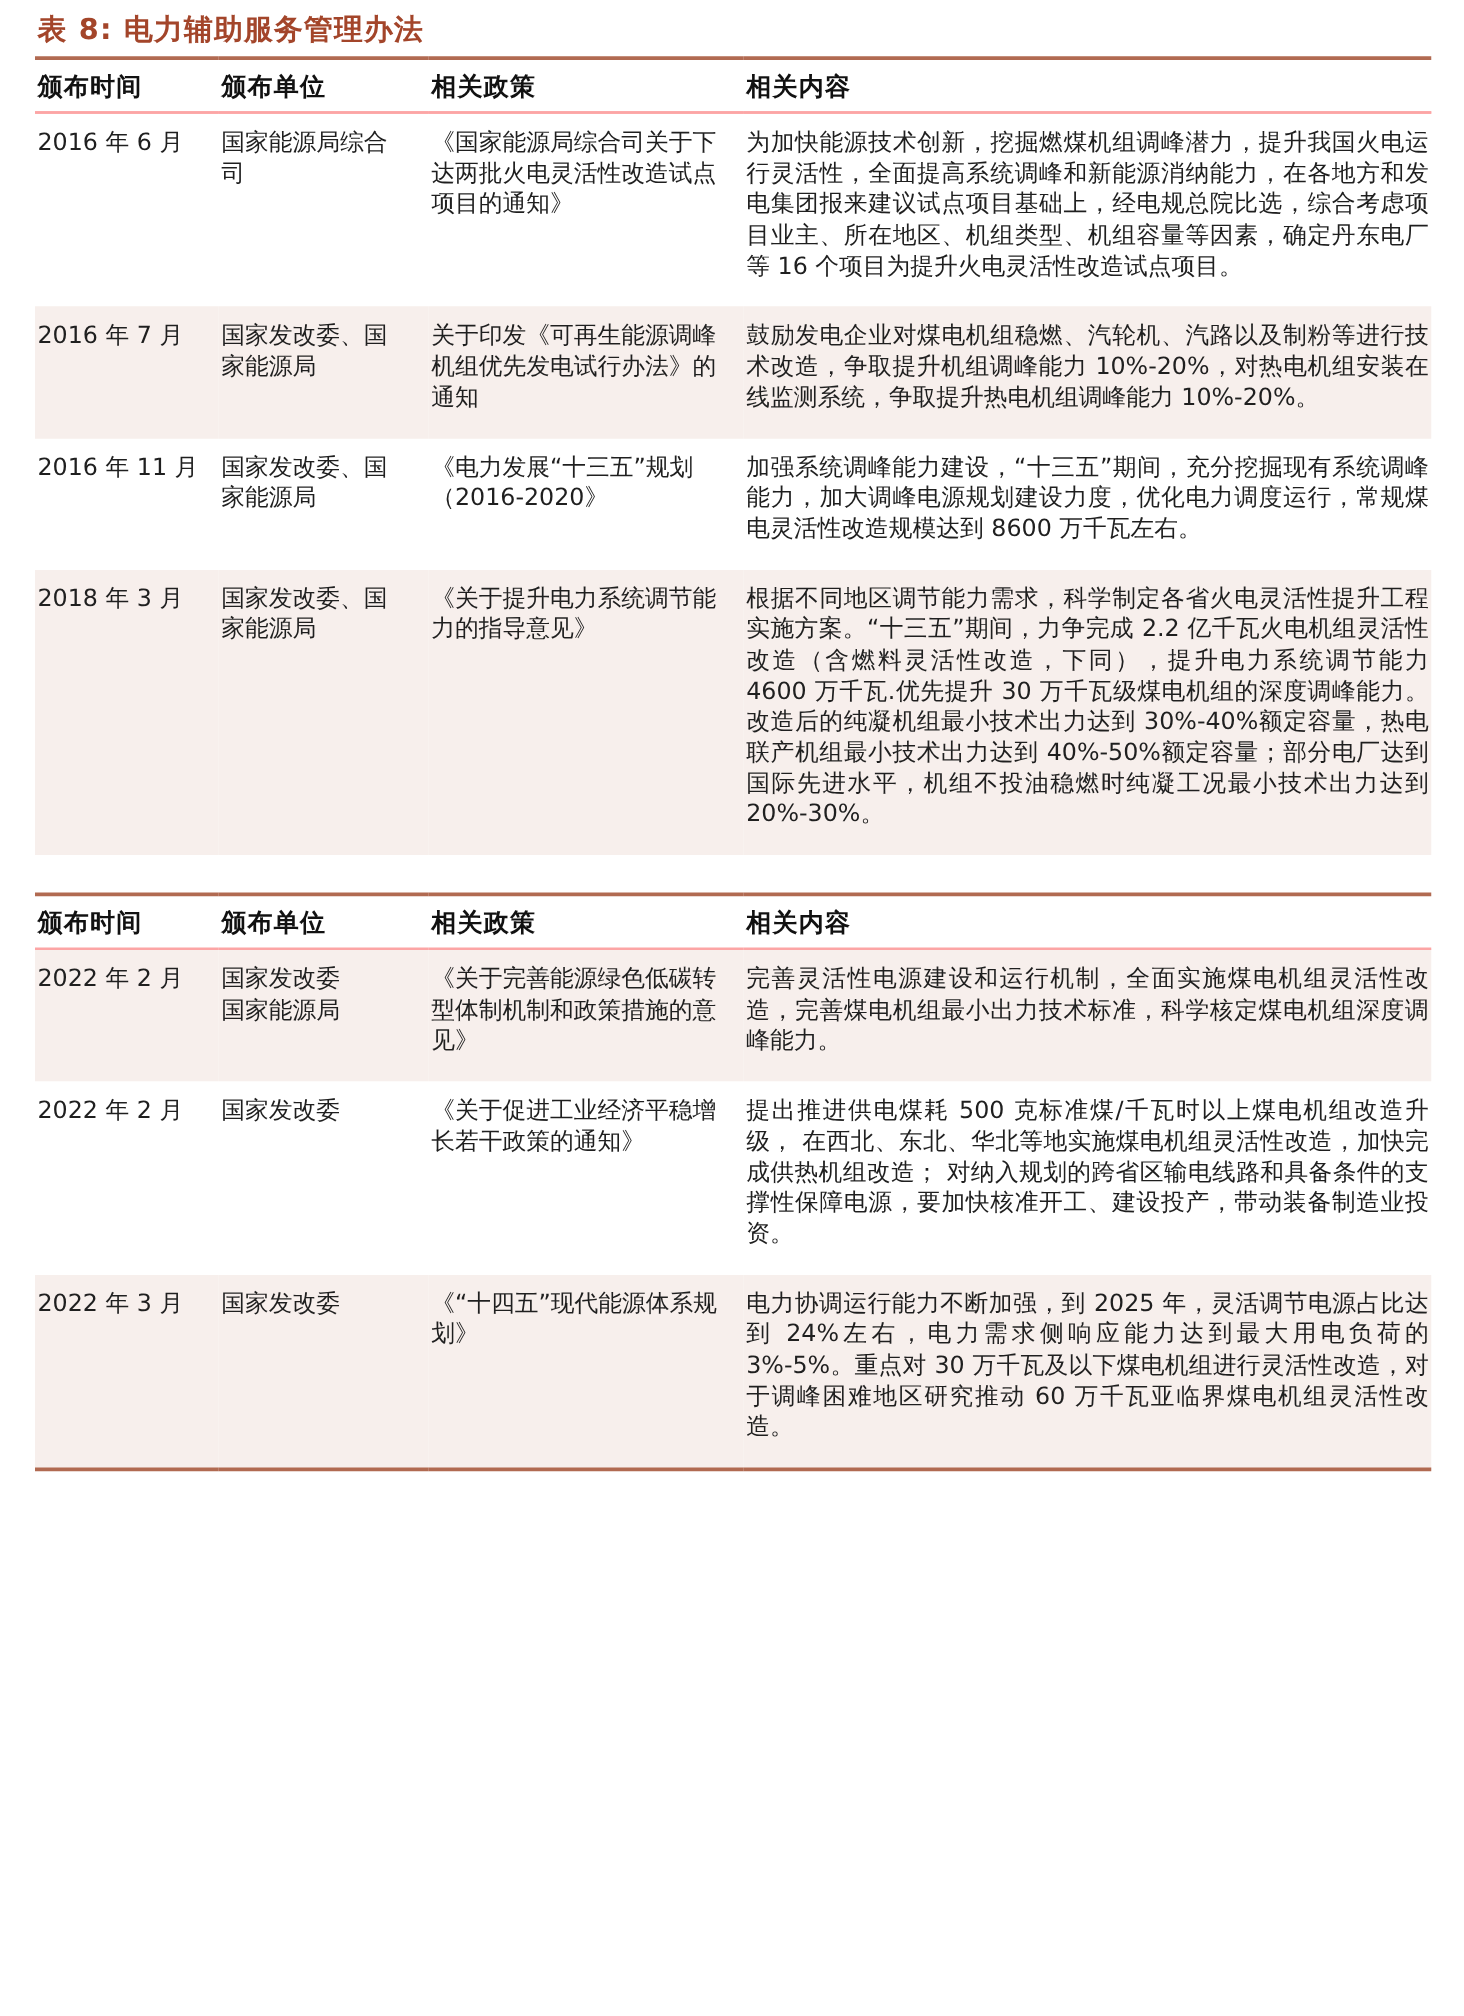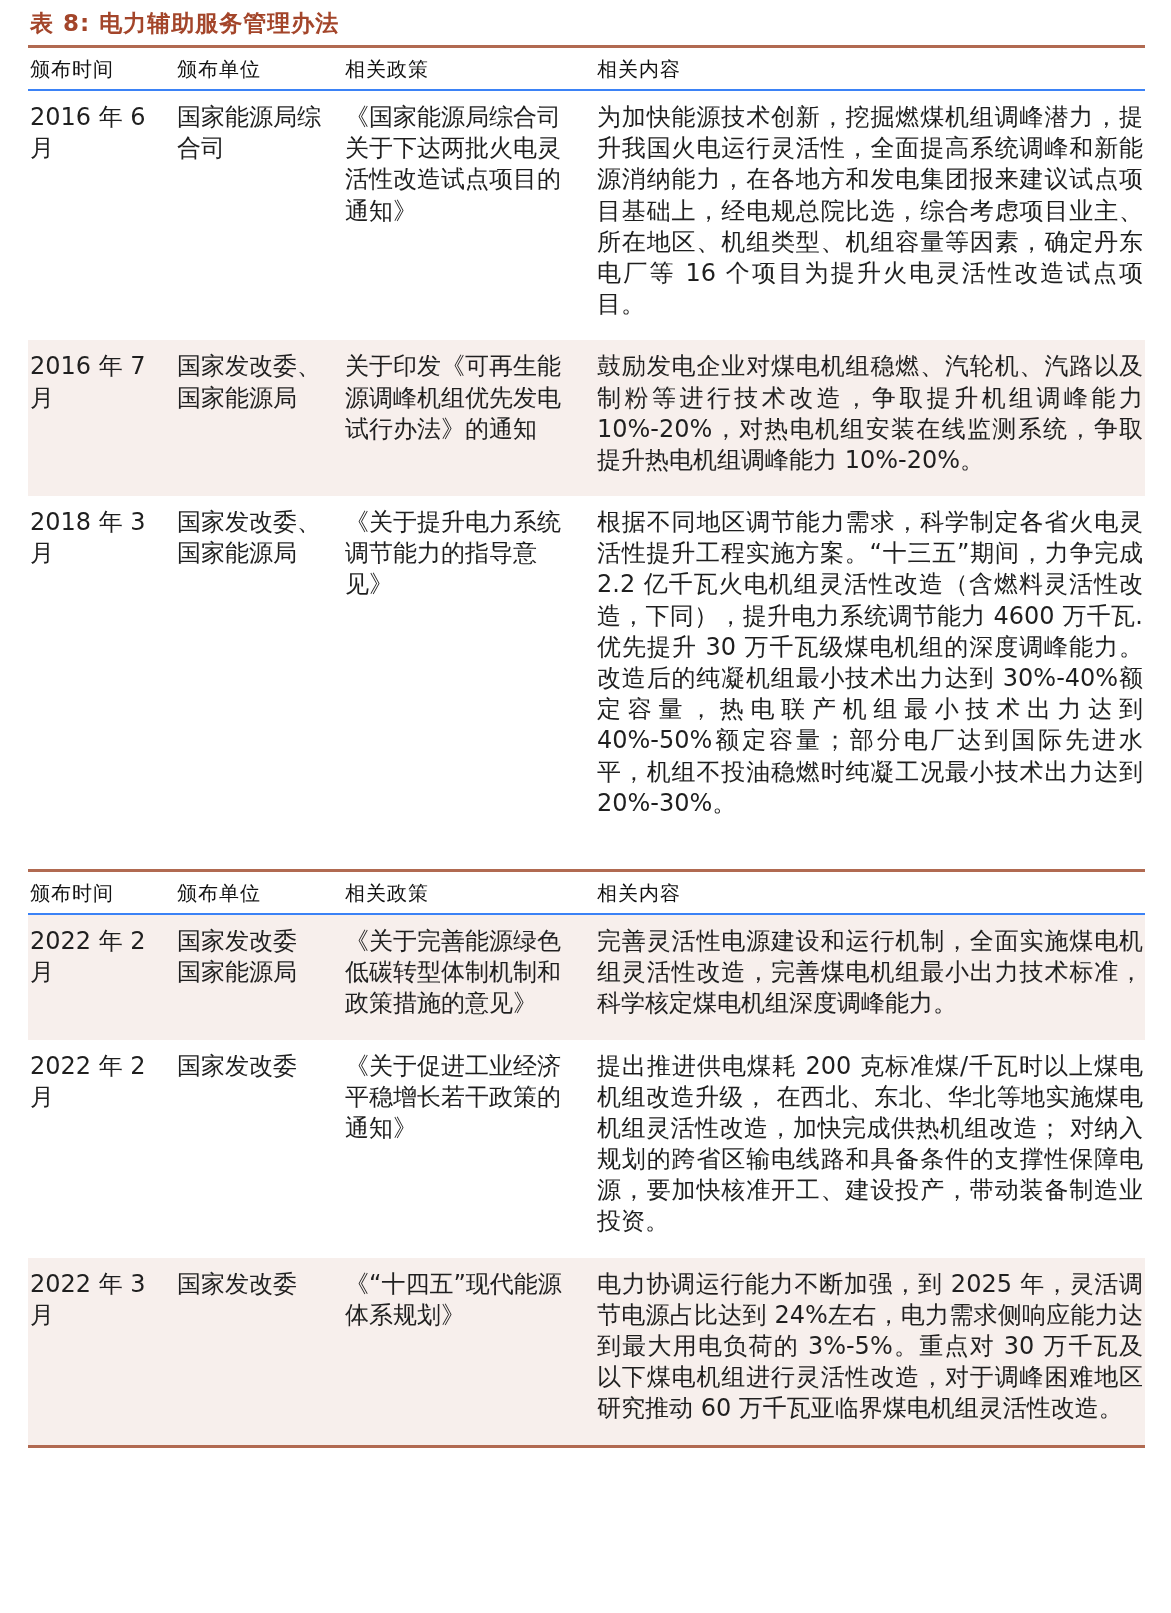--- a/index.html
+++ b/index.html
@@ -31,30 +31,30 @@
     border-bottom: 3px solid #b16a51;
   }
   col.c-time   { width: 147px; }
   col.c-unit   { width: 168px; }
   col.c-policy { width: 252px; }
   col.c-content{ width: auto; }
 
   th {
     text-align: left;
     font-size: 20px;
-    font-weight: normal;
+    font-weight: bold;
     color: #111111;
     padding: 8px 14px 6px 2px;
-    border-bottom: 2px solid #3b82f6;
+    border-bottom: 2px solid #fca5a5;
     vertical-align: bottom;
     letter-spacing: 1px;
   }
   td {
     vertical-align: top;
-    font-size: 24px;
+    font-size: 19px;
     line-height: 1.3;
     padding: 11px 16px 20px 2px;
     white-space: pre-line;
   }
   td.content { text-align: justify; padding-right: 2px; }
 
   .t1 tbody tr:nth-child(even),
   .t2 tbody tr:nth-child(odd) { background: #f7efec; }
 </style>
 </head>
@@ -86,20 +86,26 @@
         <td class="policy-name">《国家能源局综合司关于下达两批火电灵活性改造试点项目的通知》</td>
         <td class="content">为加快能源技术创新，挖掘燃煤机组调峰潜力，提升我国火电运行灵活性，全面提高系统调峰和新能源消纳能力，在各地方和发电集团报来建议试点项目基础上，经电规总院比选，综合考虑项目业主、所在地区、机组类型、机组容量等因素，确定丹东电厂等 16 个项目为提升火电灵活性改造试点项目。</td>
       </tr>
       <tr>
         <td class="time">2016 年 7 月</td>
         <td class="unit">国家发改委、国家能源局</td>
         <td class="policy-name">关于印发《可再生能源调峰机组优先发电试行办法》的通知</td>
         <td class="content">鼓励发电企业对煤电机组稳燃、汽轮机、汽路以及制粉等进行技术改造，争取提升机组调峰能力 10%-20%，对热电机组安装在线监测系统，争取提升热电机组调峰能力 10%-20%。</td>
       </tr>
       <tr>
+        <td class="time">2016 年 11 月</td>
+        <td class="unit">国家发改委、国家能源局</td>
+        <td class="policy-name">《电力发展“十三五”规划（2016-2020》</td>
+        <td class="content">加强系统调峰能力建设，“十三五”期间，充分挖掘现有系统调峰能力，加大调峰电源规划建设力度，优化电力调度运行，常规煤电灵活性改造规模达到 8600 万千瓦左右。</td>
+      </tr>
+      <tr>
         <td class="time">2018 年 3 月</td>
         <td class="unit">国家发改委、国家能源局</td>
         <td class="policy-name">《关于提升电力系统调节能力的指导意见》</td>
         <td class="content">根据不同地区调节能力需求，科学制定各省火电灵活性提升工程实施方案。“十三五”期间，力争完成 2.2 亿千瓦火电机组灵活性改造（含燃料灵活性改造，下同），提升电力系统调节能力 4600 万千瓦.优先提升 30 万千瓦级煤电机组的深度调峰能力。改造后的纯凝机组最小技术出力达到 30%-40%额定容量，热电联产机组最小技术出力达到 40%-50%额定容量；部分电厂达到国际先进水平，机组不投油稳燃时纯凝工况最小技术出力达到 20%-30%。</td>
       </tr>
     </tbody>
   </table>
 
   <table class="policy t2">
     <colgroup>
@@ -121,21 +127,21 @@
         <td class="time">2022 年 2 月</td>
         <td class="unit">国家发改委
 国家能源局</td>
         <td class="policy-name">《关于完善能源绿色低碳转型体制机制和政策措施的意见》</td>
         <td class="content">完善灵活性电源建设和运行机制，全面实施煤电机组灵活性改造，完善煤电机组最小出力技术标准，科学核定煤电机组深度调峰能力。</td>
       </tr>
       <tr>
         <td class="time">2022 年 2 月</td>
         <td class="unit">国家发改委</td>
         <td class="policy-name">《关于促进工业经济平稳增长若干政策的通知》</td>
-        <td class="content">提出推进供电煤耗 200 克标准煤/千瓦时以上煤电机组改造升级， 在西北、东北、华北等地实施煤电机组灵活性改造，加快完成供热机组改造； 对纳入规划的跨省区输电线路和具备条件的支撑性保障电源，要加快核准开工、建设投产，带动装备制造业投资。</td>
+        <td class="content">提出推进供电煤耗 500 克标准煤/千瓦时以上煤电机组改造升级， 在西北、东北、华北等地实施煤电机组灵活性改造，加快完成供热机组改造； 对纳入规划的跨省区输电线路和具备条件的支撑性保障电源，要加快核准开工、建设投产，带动装备制造业投资。</td>
       </tr>
       <tr>
         <td class="time">2022 年 3 月</td>
         <td class="unit">国家发改委</td>
         <td class="policy-name">《“十四五”现代能源体系规划》</td>
         <td class="content">电力协调运行能力不断加强，到 2025 年，灵活调节电源占比达到 24%左右，电力需求侧响应能力达到最大用电负荷的 3%-5%。重点对 30 万千瓦及以下煤电机组进行灵活性改造，对于调峰困难地区研究推动 60 万千瓦亚临界煤电机组灵活性改造。</td>
       </tr>
 
     </tbody>
   </table>

